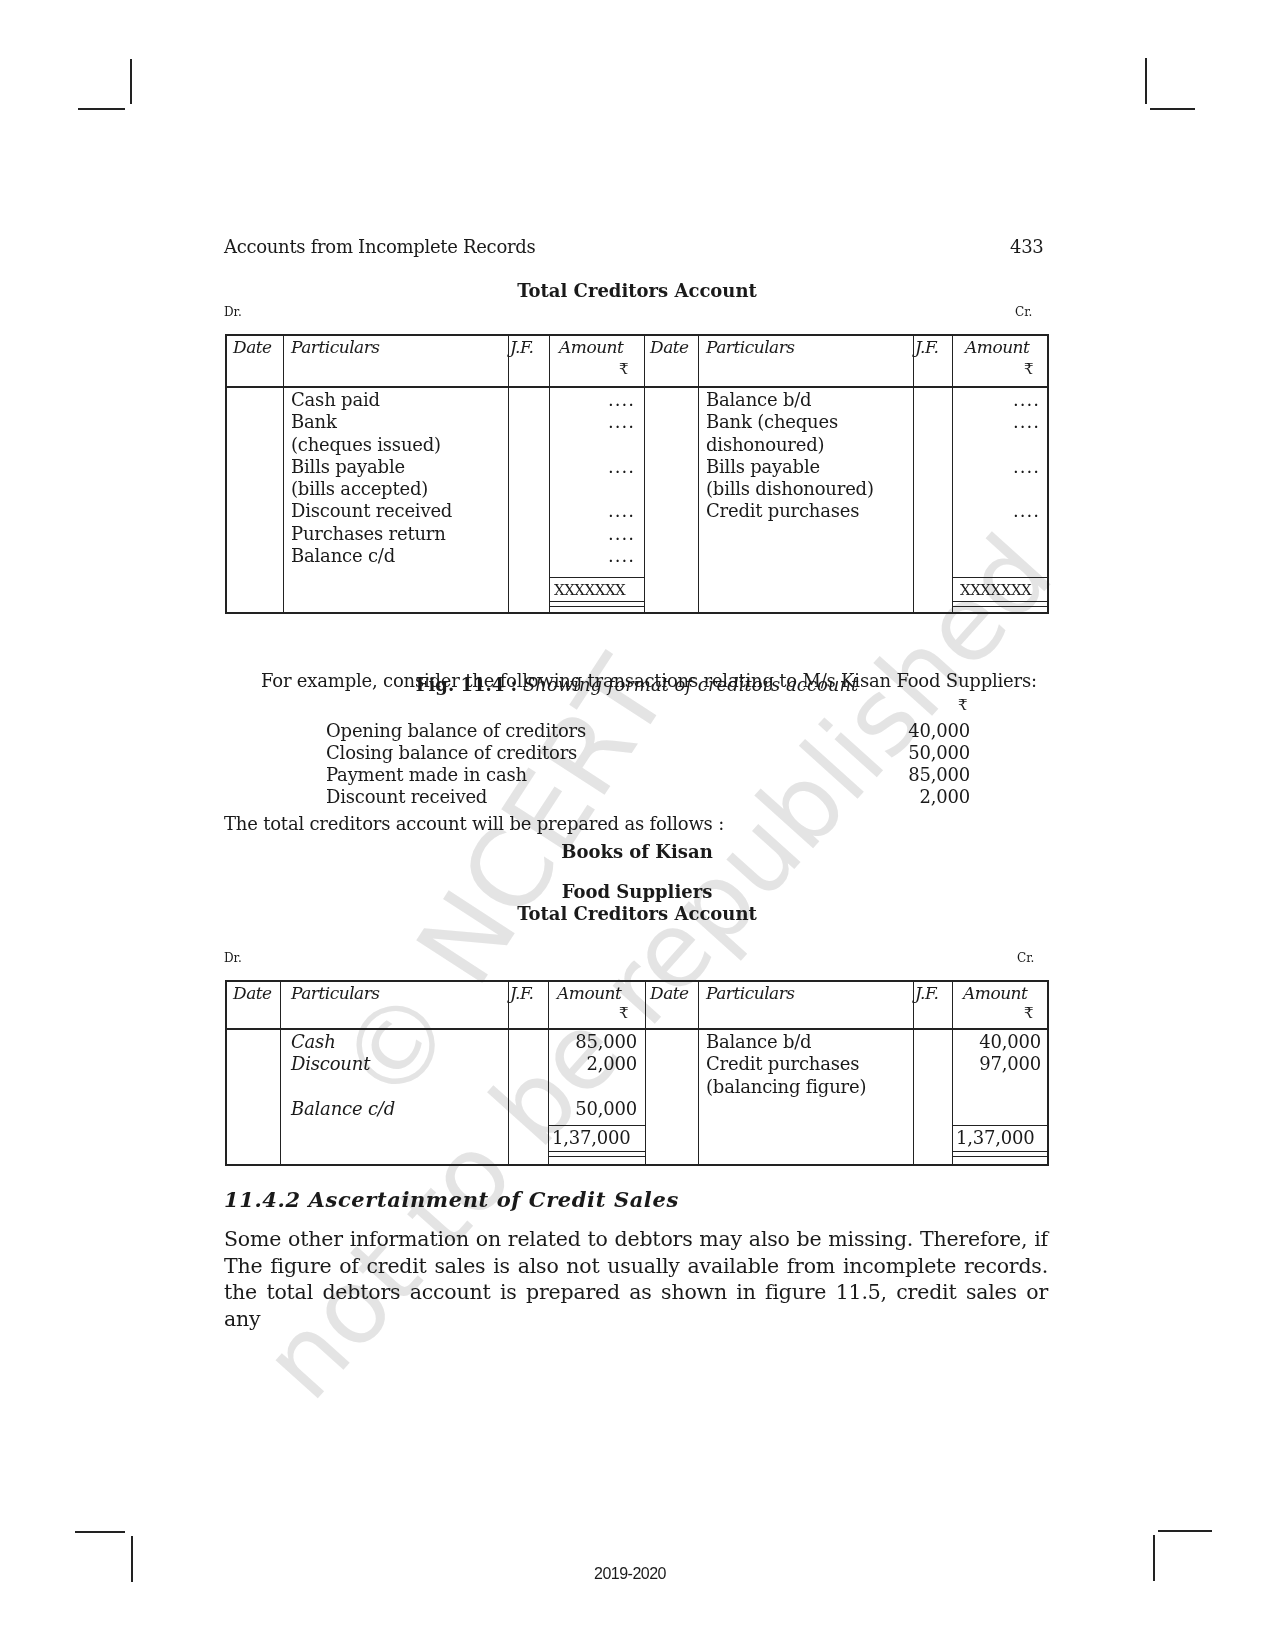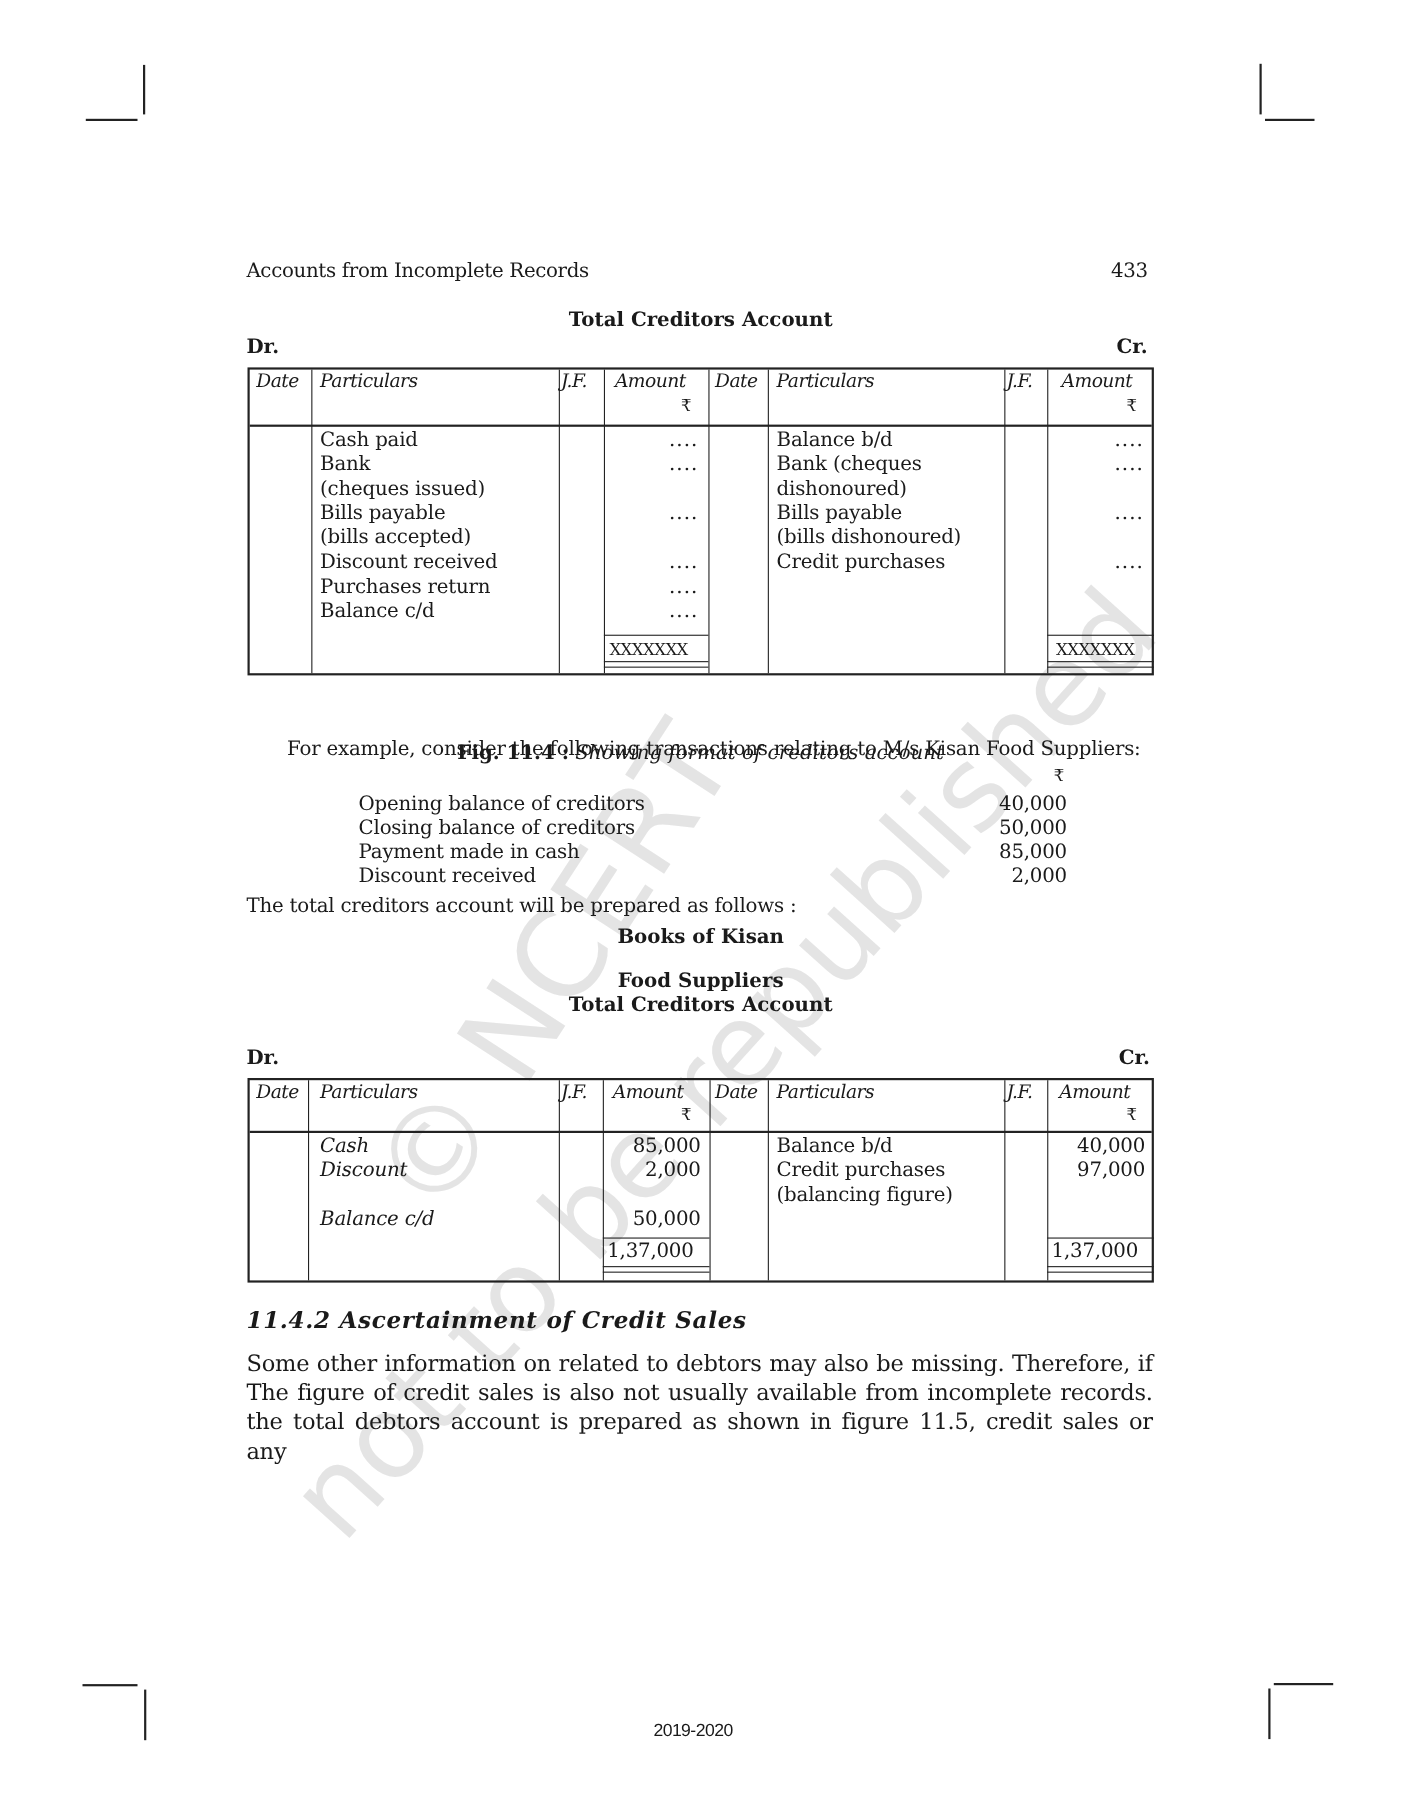--- a/index.html
+++ b/index.html
@@ -2,21 +2,21 @@
 <html><head>
 <meta charset="utf-8">
 <style>
   html,body{margin:0;padding:0;background:#fff;}
   body{width:1275px;height:1650px;position:relative;overflow:hidden;
        font-family:"DejaVu Serif","Liberation Serif",serif;color:#1a1a1a;}
   .abs{position:absolute;}
   .crop{position:absolute;background:#222;}
   .hdr{font-size:18px;letter-spacing:-0.3px;}
   .title{font-weight:bold;font-size:18px;text-align:center;left:225px;width:824px;}
-  .drcr{font-weight:bold;font-size:18px;}
+  .drcr{font-weight:normal;font-size:12px;}
   .tbl{position:absolute;left:225px;width:824px;border:2px solid #222;box-sizing:border-box;}
   .col{position:absolute;top:0;bottom:0;border-left:1.5px solid #222;}
   .hline{position:absolute;left:0;right:0;border-top:2px solid #222;}
   .th{position:absolute;font-style:italic;font-size:17px;letter-spacing:-0.5px;top:1px;}
   .rup{position:absolute;font-size:15px;}
   .cell{position:absolute;font-size:18px;line-height:22.3px;white-space:nowrap;letter-spacing:-0.2px;}
   .num{text-align:right;}
   .dots{letter-spacing:1px;}
   .totbox{position:absolute;border-top:1.5px solid #222;}
   .dbl{position:absolute;height:4px;border-top:1.5px solid #222;border-bottom:1.5px solid #222;}

